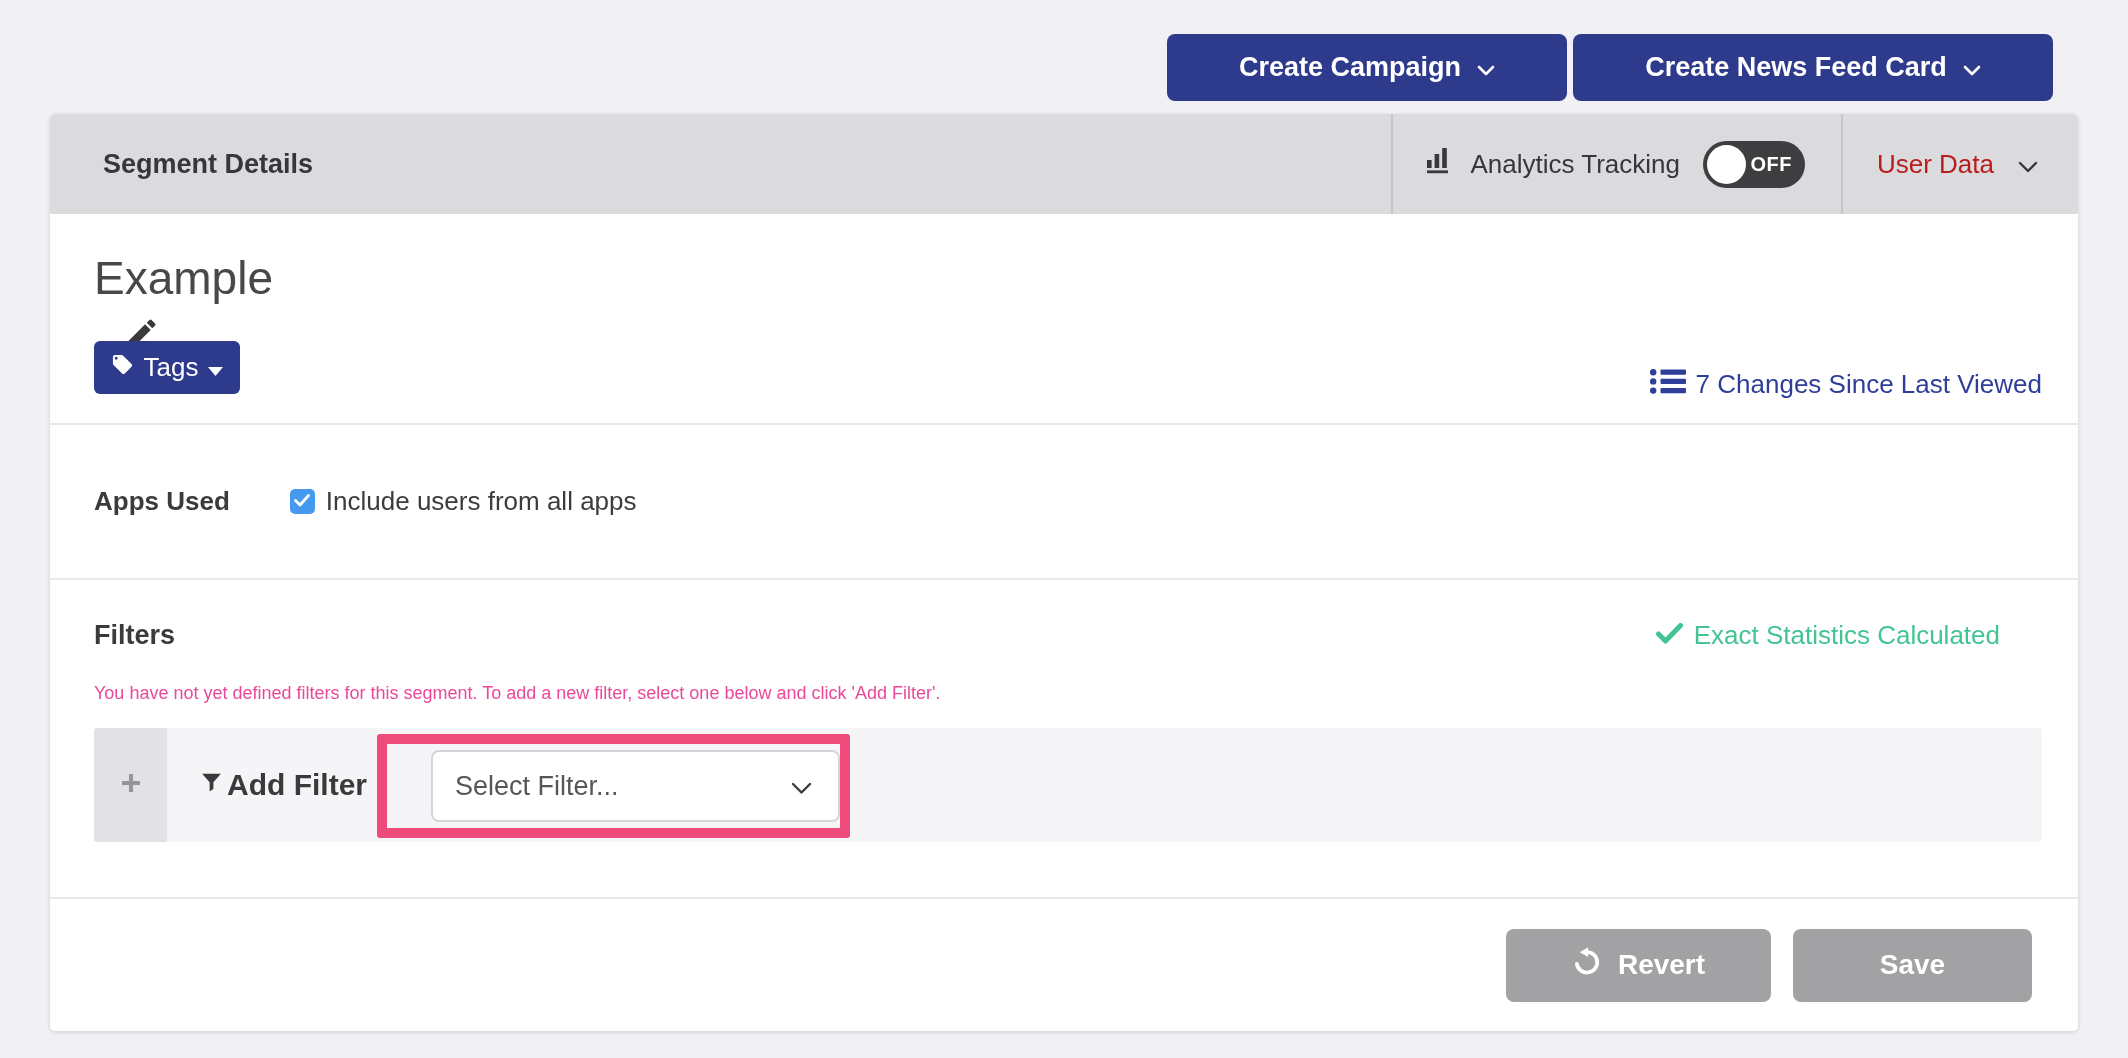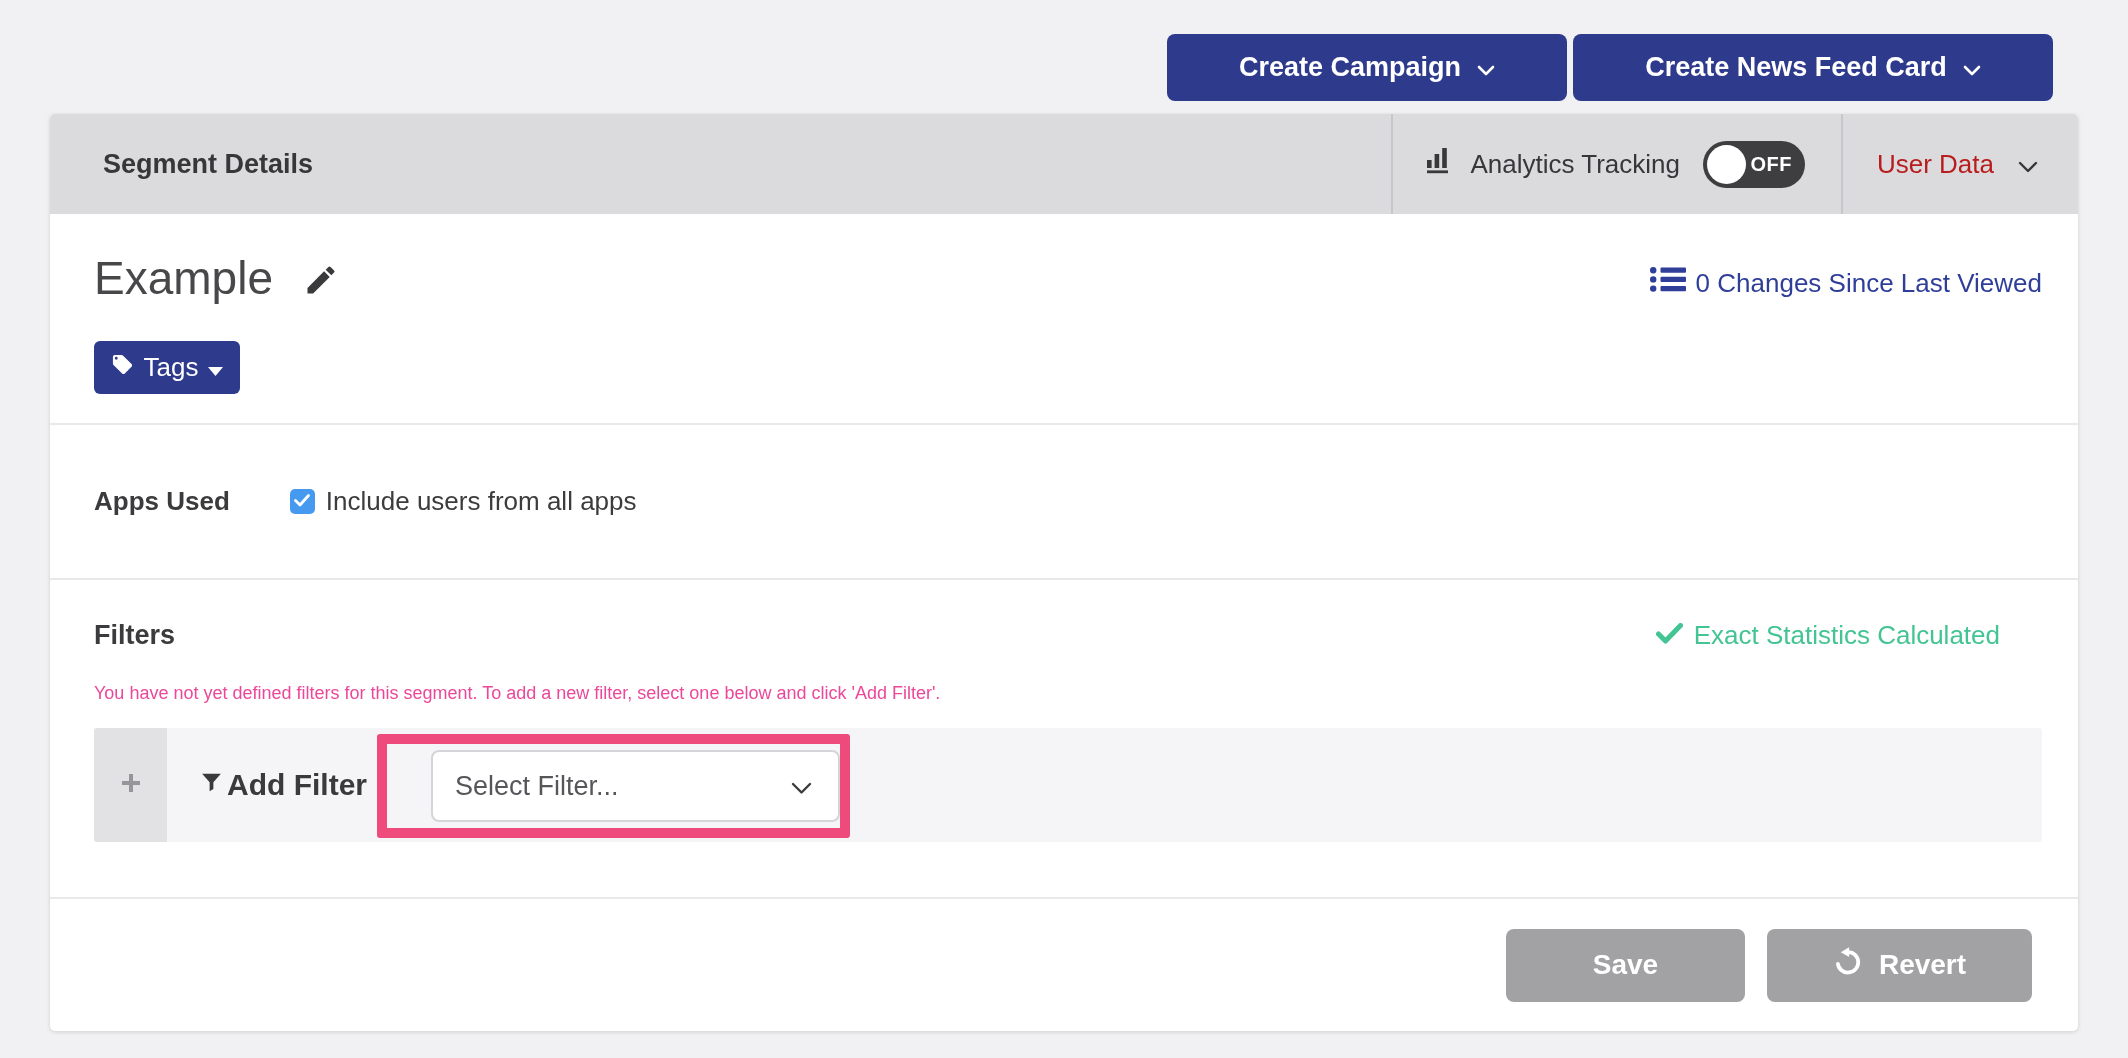--- a/index.html
+++ b/index.html
@@ -57,21 +57,21 @@
   }
   .userdata-wrap {
     display:flex; align-items:center; gap:24px; padding:0 40px 0 34px;
     font-size:26px; color:#b91c1c; cursor:pointer;
   }
 
   
   .section-title { height:209px; position:relative; }
   .title-row {
     position:absolute; left:44px; top:38px; right:36px;
-    display:flex; align-items:flex-start;
+    display:flex; align-items:flex-start;flex-direction:column;
   }
   .segment-name { font-size:46px; font-weight:400; color:#48484b; line-height:1.15; }
   .edit-btn { margin-left:30px; margin-top:10px; background:none; border:none; cursor:pointer; }
   .changes-link {
     margin-left:auto; margin-top:14px;
     display:flex; align-items:center; gap:10px;
     color:#2f3e99; font-size:26px; text-decoration:none; cursor:pointer;
   }
   .tags-btn {
     position:absolute; left:44px; top:127px; width:146px; height:53px;
@@ -219,21 +219,21 @@
         <span>
           <svg width="36" height="27" viewBox="0 0 36 27" fill="#2f3e99">
             <circle cx="3.2" cy="4.2" r="3.2"></circle>
               <rect x="10.5" y="1.6" width="25.5" height="5.2" rx="1"></rect>
             <circle cx="3.2" cy="13.4" r="3.2"></circle>
               <rect x="10.5" y="10.8" width="25.5" height="5.2" rx="1"></rect>
             <circle cx="3.2" cy="22.6" r="3.2"></circle>
               <rect x="10.5" y="20" width="25.5" height="5.2" rx="1"></rect>
           </svg>
         </span>
-        <span>0 Changes Since Last Viewed</span>
+        <span>7 Changes Since Last Viewed</span>
       </a>
     </div>
     <button class="tags-btn">
       <span>
         <svg width="23" height="23" viewBox="0 0 24 24" fill="#ffffff">
           <path d="M21.41 11.58l-9-9C12.05 2.22 11.55 2 11 2H4c-1.1 0-2 .9-2 2v7c0 .55.22 1.05.59 1.42l9 9c.36.36.86.58 1.41.58.55 0 1.05-.22 1.41-.59l7-7c.37-.36.59-.86.59-1.41 0-.55-.23-1.06-.59-1.42zM5.5 7C4.67 7 4 6.33 4 5.5S4.67 4 5.5 4 7 4.67 7 5.5 6.33 7 5.5 7z"></path>
         </svg>
       </span>
       <span>Tags</span>
       <span>
@@ -295,27 +295,27 @@
             <svg width="21" height="13" viewBox="0 0 21 13">
                 <path d="M2 2 L10.5 10.5 L19 2" fill="none" stroke="#3c3c3e" stroke-width="2.4" stroke-linecap="round" stroke-linejoin="round"></path>
               </svg>
           </span>
         </div>
       </div>
     </div>
   </div>
 
   <div class="section-footer">
-    <button class="btn-gray" id="btn-save">
-      <span>Save</span>
-    </button>
     <button class="btn-gray" id="btn-revert">
       <span>
         <svg width="30" height="30" viewBox="0 0 24 24">
           <path d="M12 4 a8.2 8.2 0 1 1 -8.1 9.5" fill="none" stroke="#ffffff" stroke-width="3" stroke-linecap="round"></path>
           <path d="M12.9 0.2 L12.9 8 L6.2 4.1 Z" fill="#ffffff"></path>
         </svg>
       </span>
       <span>Revert</span>
     </button>
+    <button class="btn-gray" id="btn-save">
+      <span>Save</span>
+    </button>
   </div>
 
 </div>
 
 </body></html>

